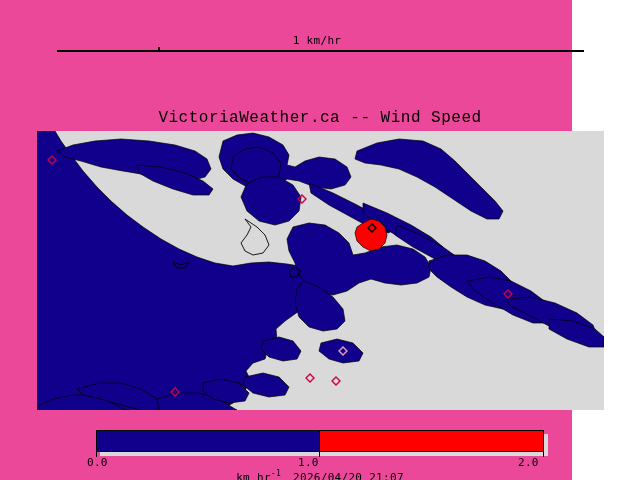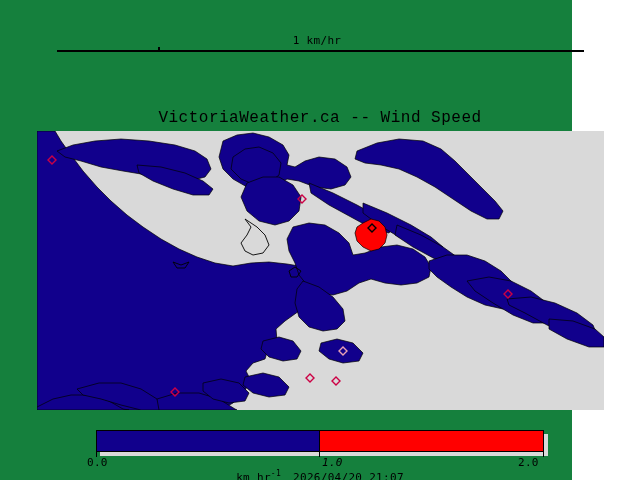--- a/index.html
+++ b/index.html
@@ -14,21 +14,21 @@
     overflow: hidden;
     font-family: "DejaVu Sans Mono", "Liberation Mono", monospace;
     color: #000000;
     position: relative;
   }
   #page {
     position: absolute;
     left: 0; top: 0;
     width: 572px;
     height: 480px;
-    background: #15803d;
+    background: #ec4899;
   }
 
   
   #scalebar-group {
     position: absolute;
     left: 57px;
     top: 38px;
     width: 527px;
     height: 22px;
   }
@@ -287,21 +287,21 @@
       <div id="cb-seg-low" class="cb-seg"></div>
       <div id="cb-seg-high" class="cb-seg"></div>
     </div>
     <div id="cb-divider"></div>
 
     <div class="cb-tick" style="left:0px;"></div>
     <div class="cb-tick" style="left:223px;"></div>
     <div class="cb-tick" style="left:447px;"></div>
 
     <div class="cb-tick-label" style="left:-9px;">0.0</div>
-    <div class="cb-tick-label" style="left:226px;font-style:italic;">1.0</div>
+    <div class="cb-tick-label" style="left:202px;">1.0</div>
     <div class="cb-tick-label" style="left:422px;">2.0</div>
 
     <div id="cb-units-row">
       <span>km hr</span><sup>-1</sup><span id="cb-units-spacer"></span><span>2026/04/20 21:07</span>
     </div>
   </div>
 
 </div>
 
 </body></html>

